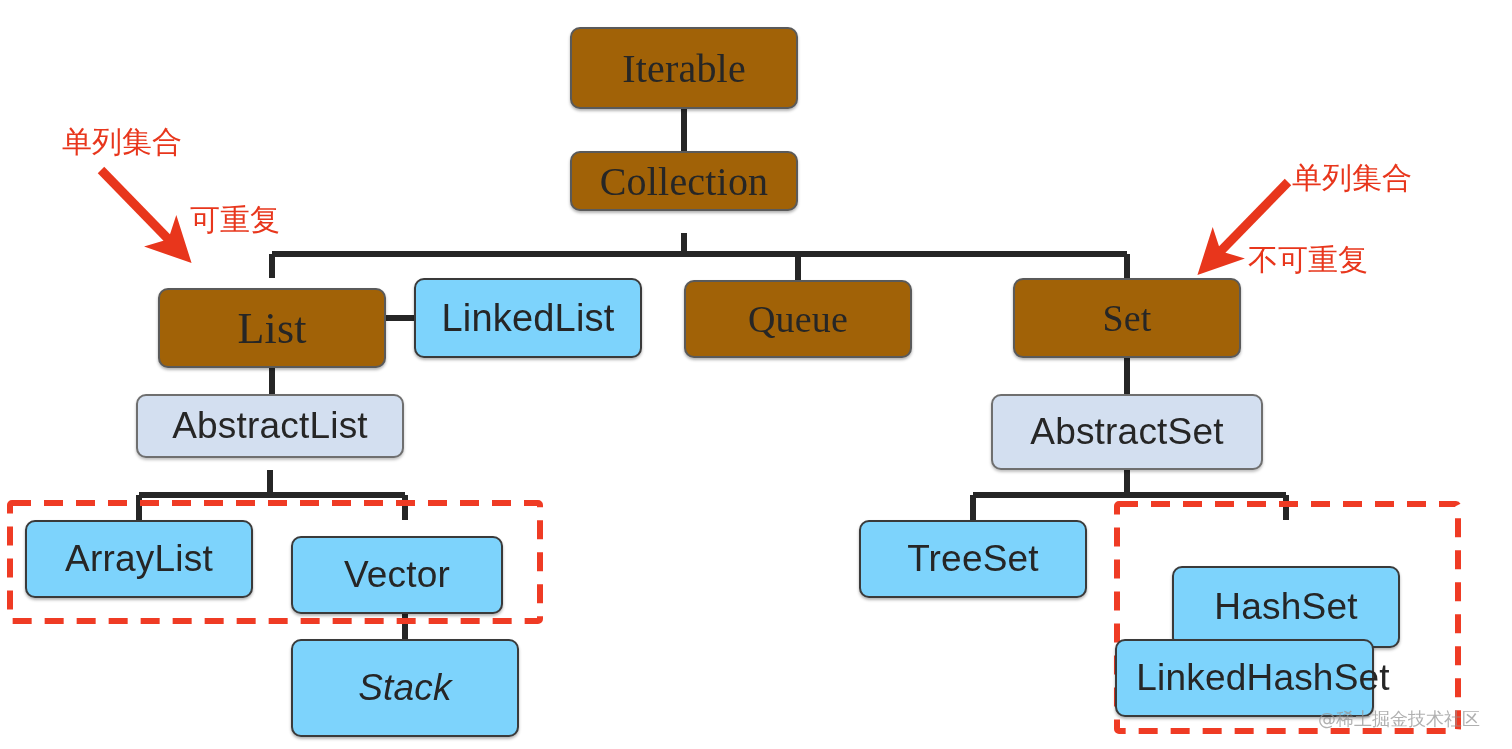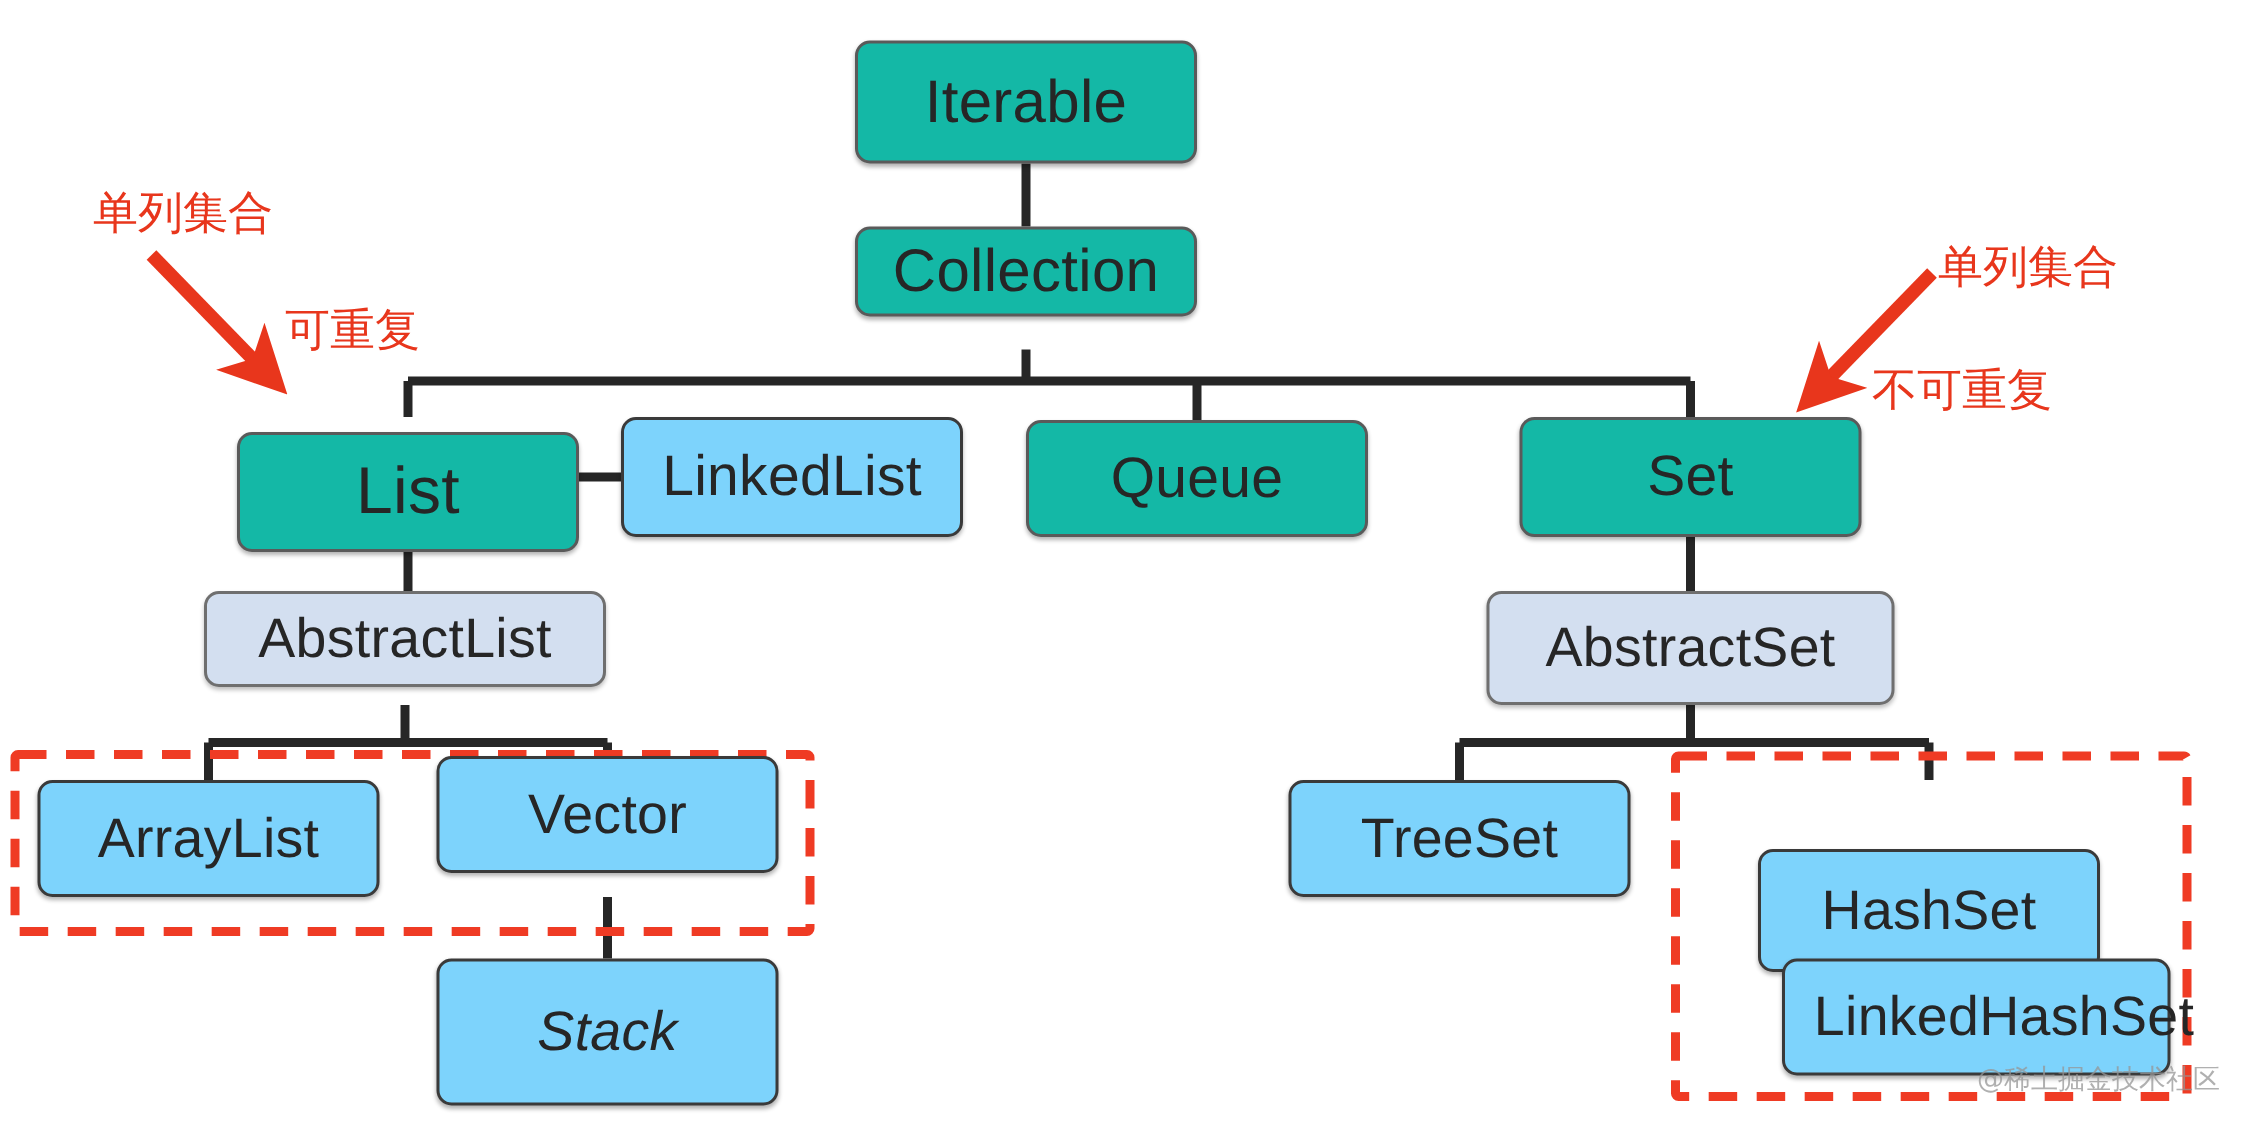--- a/index.html
+++ b/index.html
@@ -30,23 +30,24 @@
     border-radius: 10px;
     display: flex;
     align-items: center;
     justify-content: center;
     color: #262626;
     letter-spacing: 0.2px;
     white-space: nowrap;
     z-index: 3;
   }
   .node-orange {
-    background: #14b8a6;
+    background: #a16207;
     border: 2px solid #5a5a5a;
     box-shadow: 0 2px 3px rgba(0,0,0,0.30);
+    font-family: Liberation Serif, serif;
   }
   .node-blue {
     background: #7dd3fc;
     border: 2px solid #3a3a3a;
     box-shadow: 0 2px 3px rgba(0,0,0,0.30);
   }
   .node-lightblue {
     background: #d3dff0;
     border: 2px solid #6f6f6f;
     box-shadow: 0 2px 3px rgba(0,0,0,0.25);
@@ -150,37 +151,37 @@
   </div>
 
   <div class="node node-lightblue" style="left:991px; top:394px; width:272px; height:76px; font-size:37px;">
     <span>AbstractSet</span>
   </div>
 
   <div class="node node-blue" style="left:25px; top:520px; width:228px; height:78px; font-size:37px;">
     <span>ArrayList</span>
   </div>
 
-  <div class="node node-blue" style="left:291px; top:504px; width:228px; height:78px; font-size:37px;">
+  <div class="node node-blue" style="left:291px; top:536px; width:212px; height:78px; font-size:37px;">
     <span>Vector</span>
   </div>
 
   <div class="node node-blue" style="left:291px; top:639px; width:228px; height:98px; font-size:37px;font-style:italic;">
     <span>Stack</span>
   </div>
 
   <div class="node node-blue" style="left:859px; top:520px; width:228px; height:78px; font-size:37px;">
     <span>TreeSet</span>
   </div>
 
   <div class="node node-blue" style="left:1172px; top:520px; width:228px; height:82px; font-size:37px;margin-top:46px;">
     <span>HashSet</span>
   </div>
 
-  <div class="node node-blue" style="left:1188px; top:639px; width:259px; height:78px; font-size:37px;padding-left:37px;">
+  <div class="node node-blue" style="left:1115px; top:639px; width:259px; height:78px; font-size:37px;padding-left:37px;">
     <span>LinkedHashSet</span>
   </div>
 
   <div class="annot-text" style="left:62px; top:122px; font-size:30px;">单列集合</div>
 
   <div class="annot-text" style="left:190px; top:200px; font-size:30px;">可重复</div>
 
   <div class="annot-text" style="left:1292px; top:158px; font-size:30px;">单列集合</div>
 
   <div class="annot-text" style="left:1248px; top:240px; font-size:30px;">不可重复</div>

